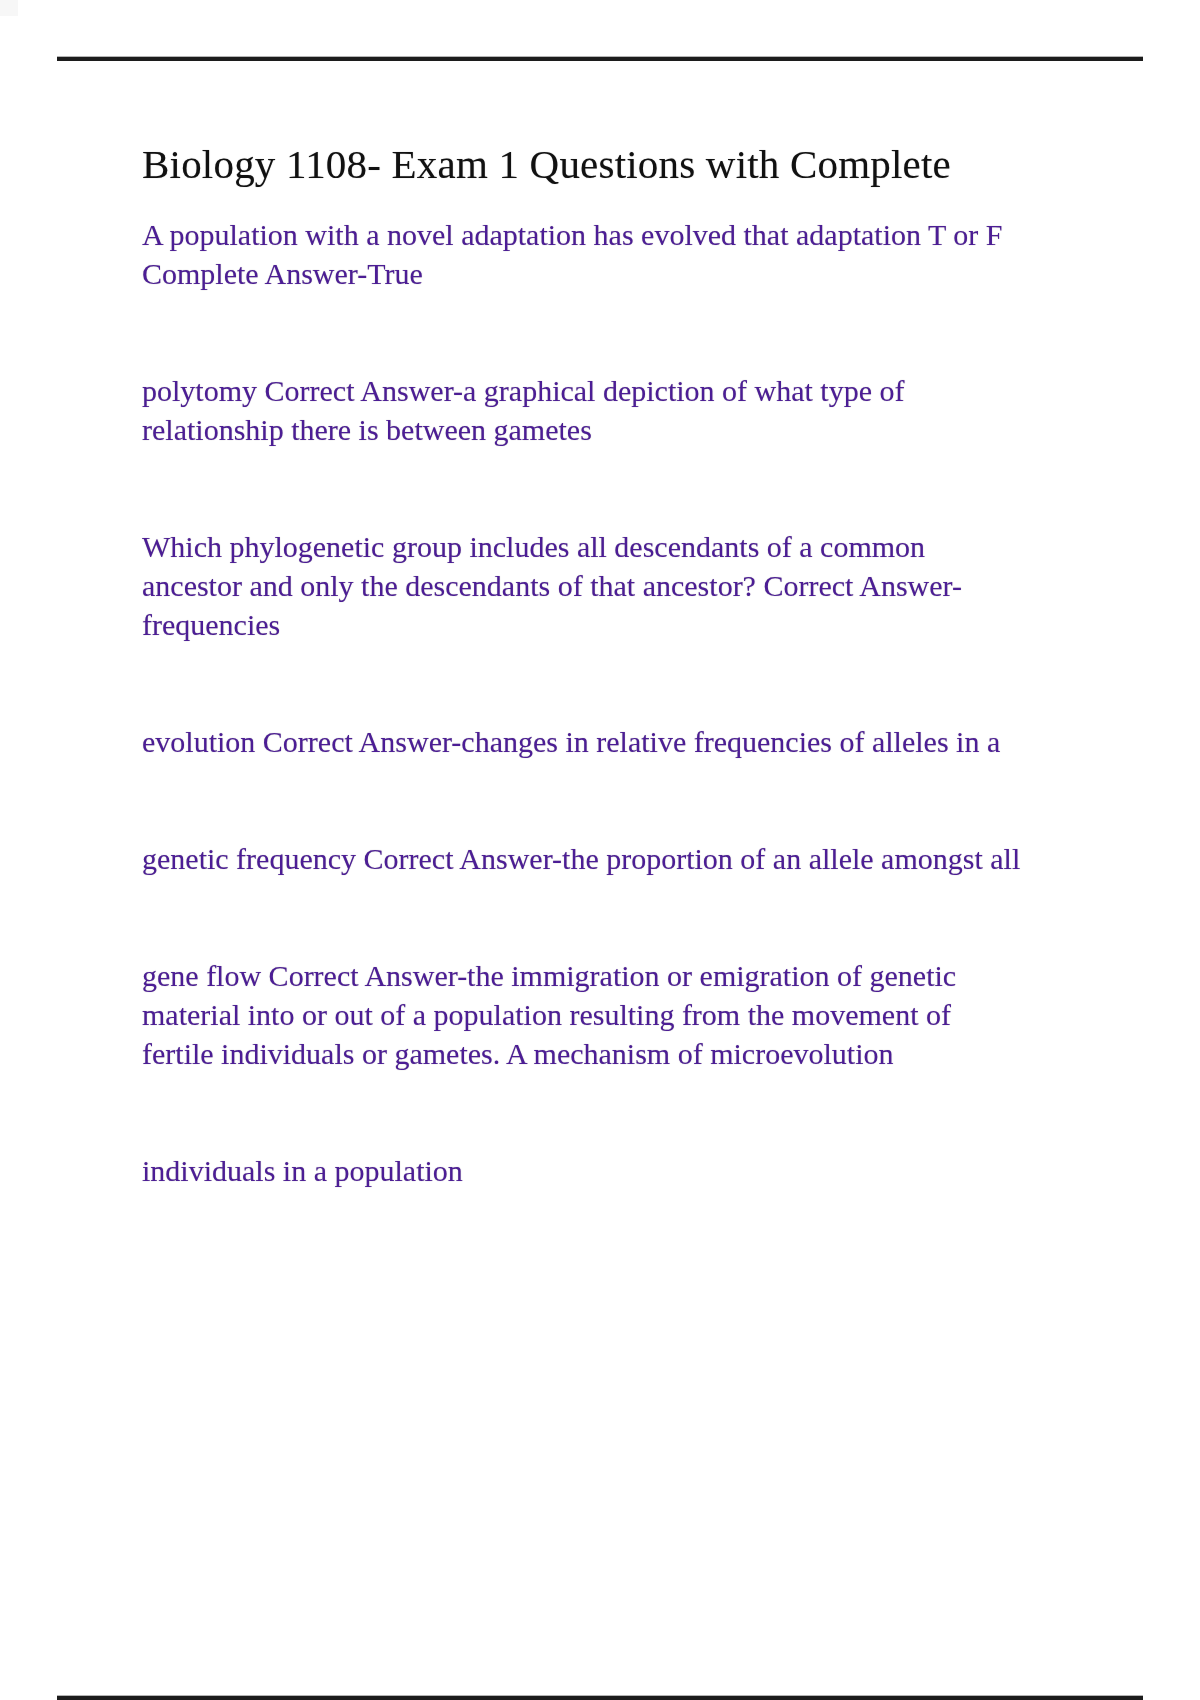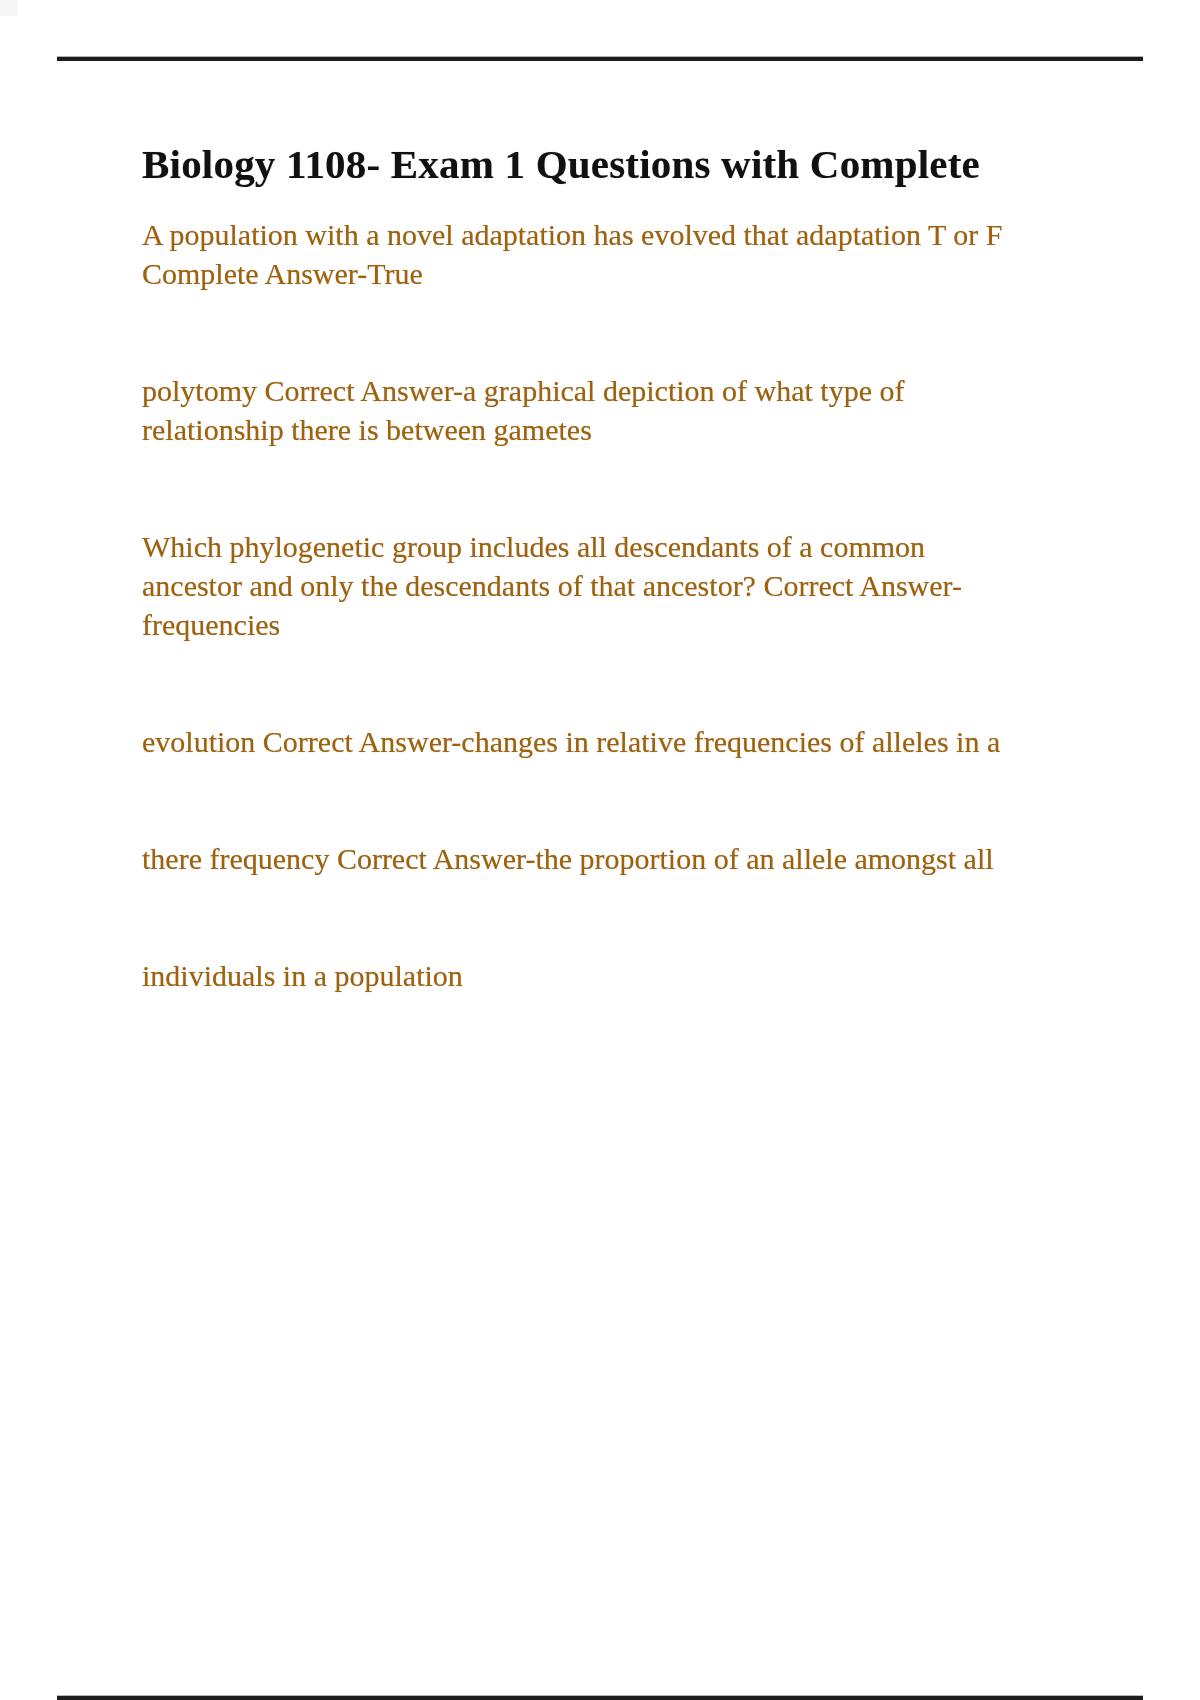--- a/index.html
+++ b/index.html
@@ -40,34 +40,34 @@
   .content {
     position: absolute;
     left: 142px;
     top: 0;
     width: 880px;
   }
   .doc-title {
     margin: 138px 0 0 0;
     font-size: 41px;
     line-height: 53px;
-    font-weight: bold;
+    font-weight: normal;
     color: #111111;
     letter-spacing: 0.2px;
     text-shadow: 0 0 1px rgba(17,17,17,0.35);
   }
   .doc-title .line { white-space: nowrap; }
   .paragraphs {
     margin-top: 24px;
   }
   .paragraph {
     margin: 0 0 78px 0;
     font-size: 30px;
     line-height: 39px;
-    color: #a16207;
+    color: #4c1d95;
     text-shadow: 0 0 1px rgba(26,26,26,0.35);
   }
   .paragraph .line { white-space: nowrap; }
 </style>
 </head>
 <body>
 
 <div class="page">
 
   <div class="corner-artifact"></div>
@@ -89,21 +89,26 @@
         </div>
         <div class="paragraph">
           <div class="line">Which phylogenetic group includes all descendants of a common</div>
           <div class="line">ancestor and only the descendants of that ancestor? Correct Answer-</div>
           <div class="line">frequencies</div>
         </div>
         <div class="paragraph">
           <div class="line">evolution Correct Answer-changes in relative frequencies of alleles in a</div>
         </div>
         <div class="paragraph">
-          <div class="line">there frequency Correct Answer-the proportion of an allele amongst all</div>
+          <div class="line">genetic frequency Correct Answer-the proportion of an allele amongst all</div>
+        </div>
+        <div class="paragraph">
+          <div class="line">gene flow Correct Answer-the immigration or emigration of genetic</div>
+          <div class="line">material into or out of a population resulting from the movement of</div>
+          <div class="line">fertile individuals or gametes. A mechanism of microevolution</div>
         </div>
         <div class="paragraph">
           <div class="line">individuals in a population</div>
         </div>
       </div>
   </div>
 
   <div class="rule rule-bottom"></div>
 
 </div>

